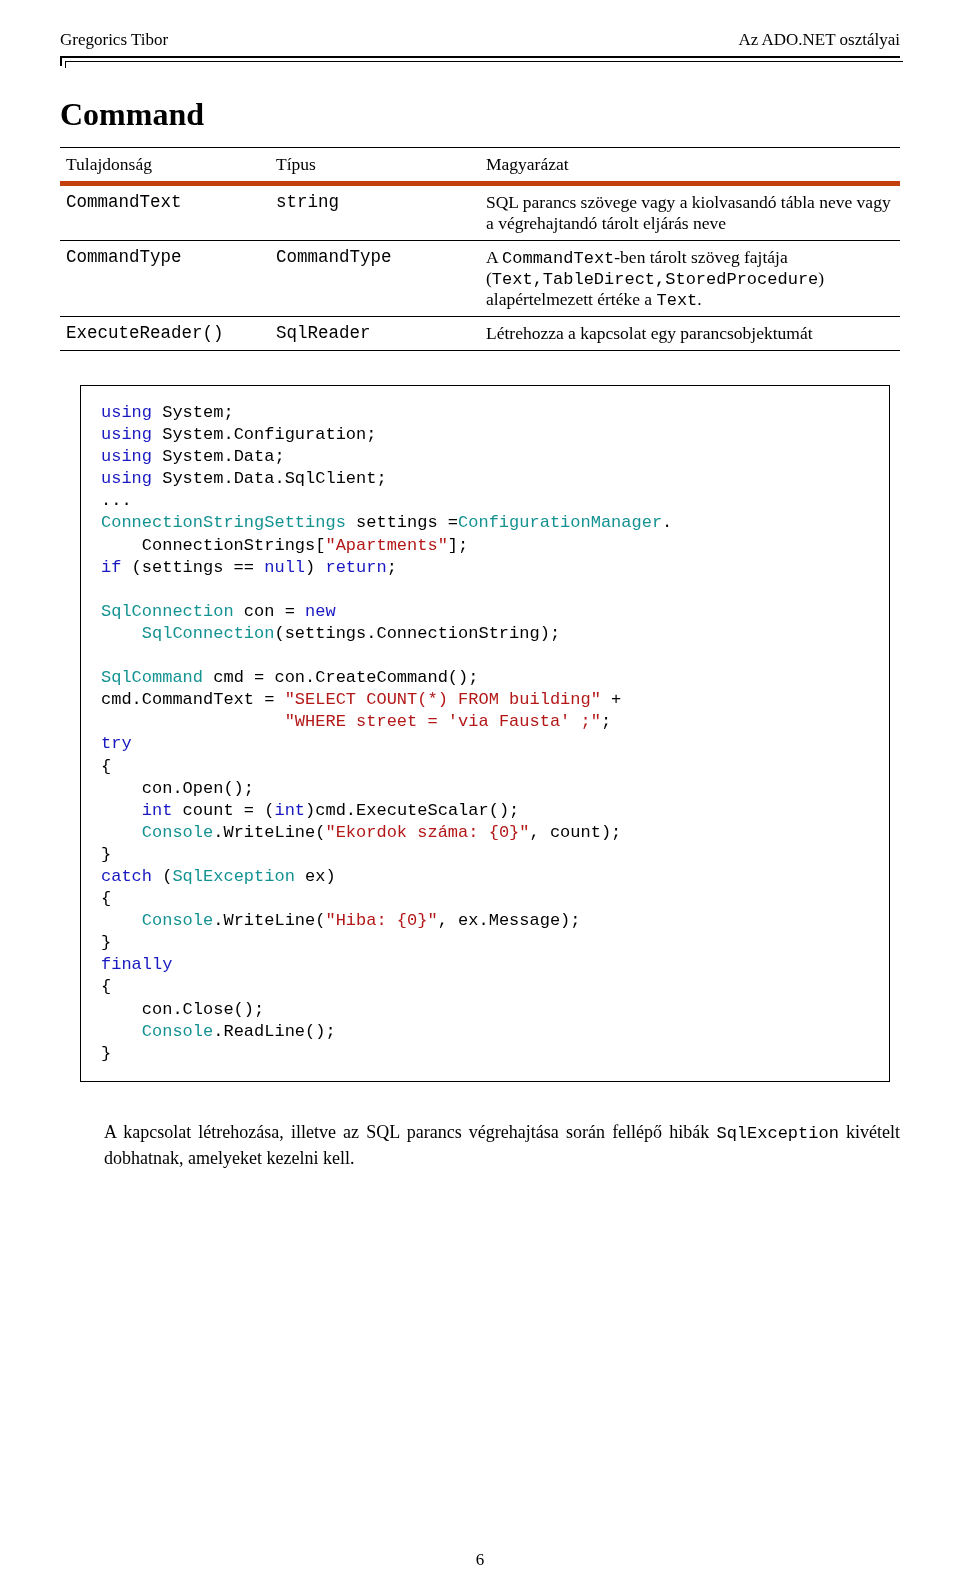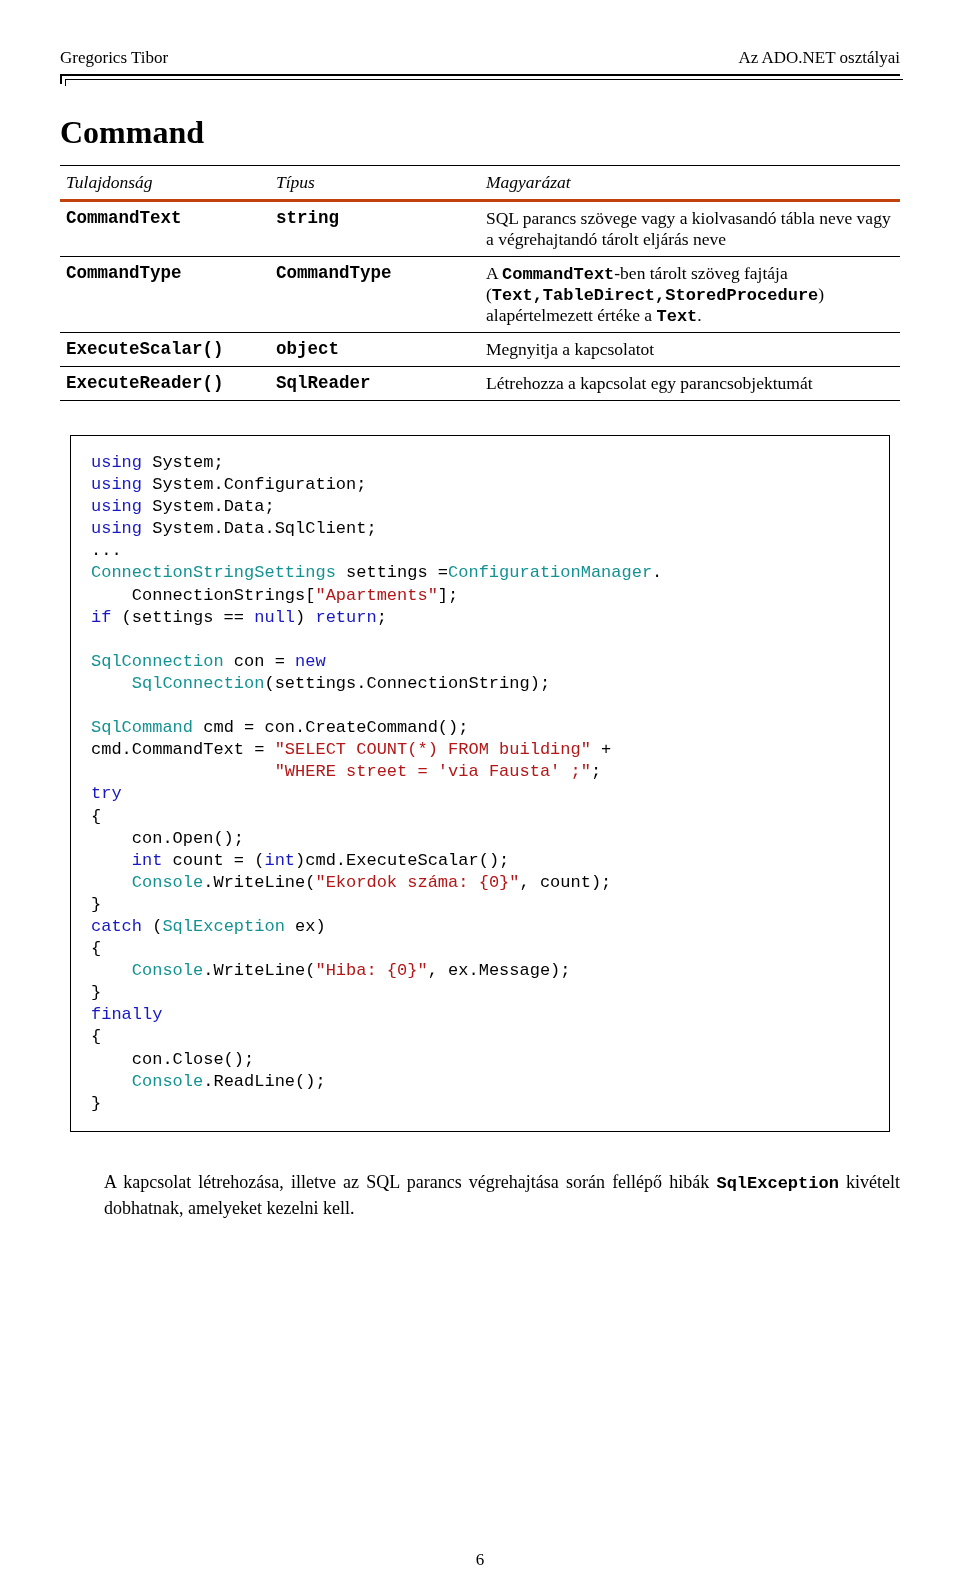--- a/index.html
+++ b/index.html
@@ -6,21 +6,21 @@
   body {
     margin: 0;
     padding: 0;
     width: 960px;
     background: #fff;
     font-family: "Times New Roman", Times, serif;
     color: #000;
     font-size: 18px;
   }
   .page {
-    padding: 48px 60px 60px 60px;
+    padding: 30px 60px 60px 60px;
   }
   .header-bar {
     display: flex;
     justify-content: space-between;
     font-size: 17px;
     margin-bottom: 6px;
   }
   .header-divider {
     border: 2px solid #000;
     border-right: none;
@@ -47,33 +47,32 @@
     border-collapse: collapse;
     margin-bottom: 34px;
   }
   table.doc-table th, table.doc-table td {
     text-align: left;
     vertical-align: top;
     padding: 6px 6px;
     font-size: 17.5px;
   }
   table.doc-table th {
-    font-style: italic;
     font-weight: normal;
     border-top: 1px solid #000;
-    border-bottom: 3px solid #c2410c;
+    border-bottom: 5px solid #c2410c;
   }
   table.doc-table td {
     border-bottom: 1px solid #000;
   }
-  .mono { font-family: "Courier New", Courier, monospace; font-size: 17px; font-weight: bold; }
+  .mono { font-family: "Courier New", Courier, monospace; font-size: 17px; }
   .just { text-align: justify; margin-top: 48px; }
   .codebox {
     border: 1px solid #000;
-    margin: 0 10px 38px 10px;
+    margin: 0 10px 38px 20px;
     padding: 16px 20px;
     font-family: "Courier New", Courier, monospace;
     font-size: 17px;
     line-height: 1.3;
     white-space: pre;
   }
   .kw { color: #1818c2; }
   .ty { color: #149292; }
   .str { color: #b31717; }
   .para {
@@ -121,25 +120,20 @@
       <td class="mono">CommandText</td>
       <td class="mono">string</td>
       <td>SQL parancs szövege vagy a kiolvasandó tábla neve vagy a végrehajtandó tárolt eljárás neve</td>
     </tr>
     <tr>
       <td class="mono">CommandType</td>
       <td class="mono">CommandType</td>
       <td class="just"><span>A </span><span class="mono">CommandText</span><span>-ben tárolt szöveg fajtája (</span><span class="mono">Text,TableDirect,StoredProcedure</span><span>) alapértelmezett értéke a </span><span class="mono">Text</span><span>.</span></td>
     </tr>
     <tr>
-      <td class="mono">ExecuteScalar()</td>
-      <td class="mono">object</td>
-      <td>Megnyitja a kapcsolatot</td>
-    </tr>
-    <tr>
       <td class="mono">ExecuteReader()</td>
       <td class="mono">SqlReader</td>
       <td>Létrehozza a kapcsolat egy parancsobjektumát</td>
     </tr>
   </tbody>
       </table>
 
   <div class="codebox"><span class="kw">using</span><span> System;</span>
 <span class="kw">using</span><span> System.Configuration;</span>
 <span class="kw">using</span><span> System.Data;</span>

